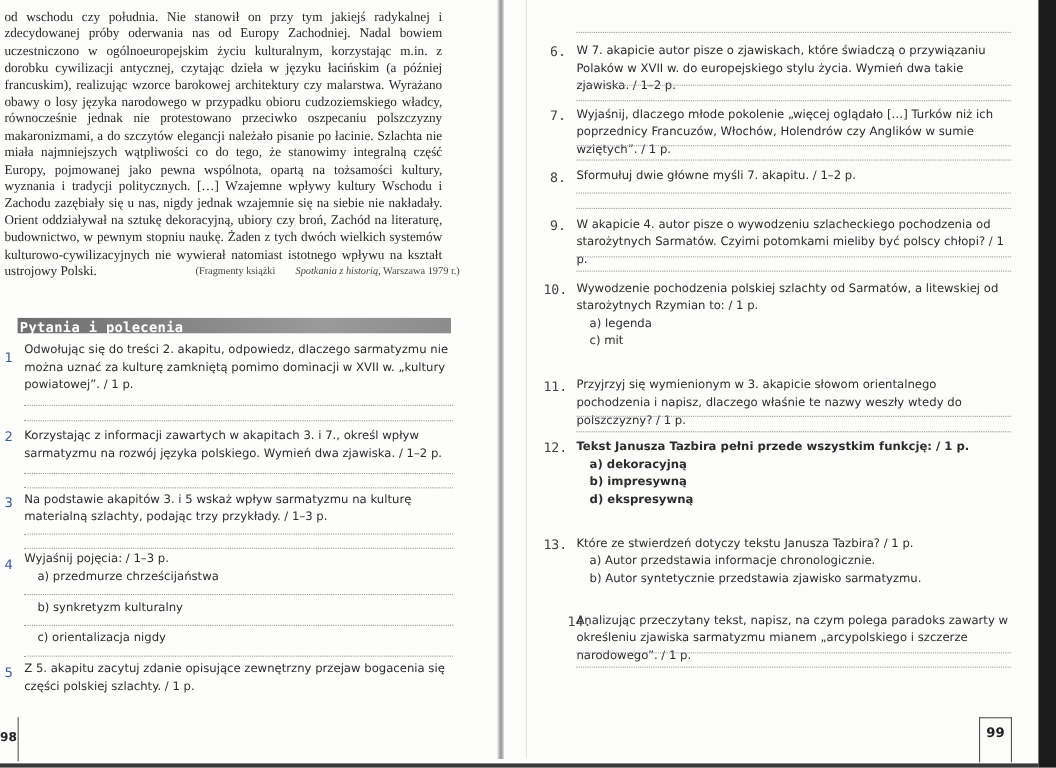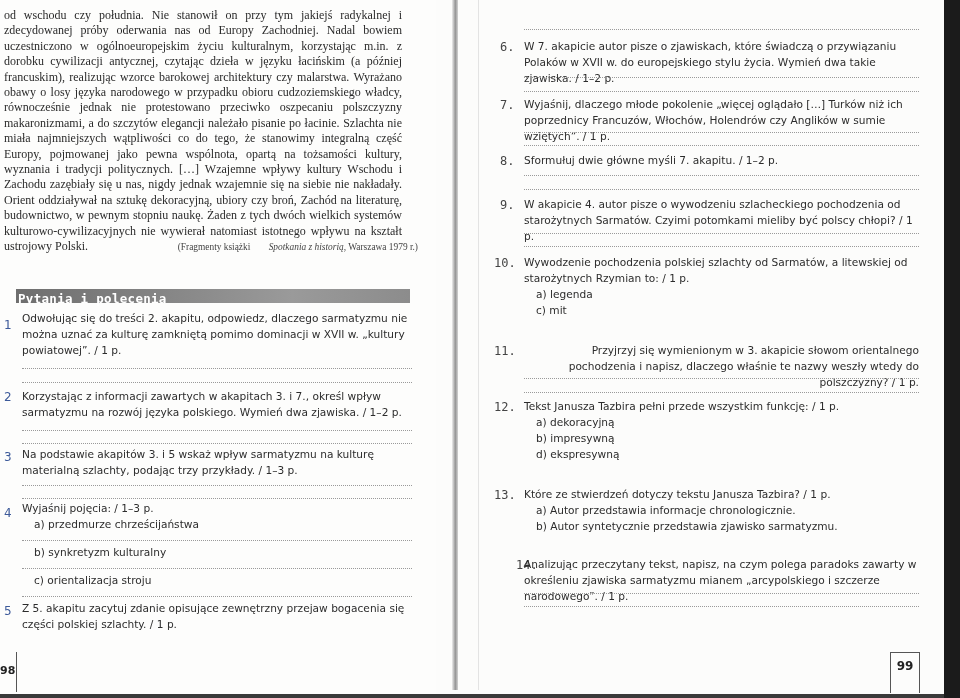--- a/index.html
+++ b/index.html
@@ -87,21 +87,21 @@
 </div>
 <div class="q lq sans" style="top:516px;">
     <span class="opt">a) przedmurze chrześcijaństwa</span>
   </div>
 <div class="dots" style="left:22px;width:390px;top:540px;"></div>
 <div class="q lq sans" style="top:544px;">
     <span class="opt">b) synkretyzm kulturalny</span>
   </div>
 <div class="dots" style="left:22px;width:390px;top:568px;"></div>
 <div class="q lq sans" style="top:572px;">
-    <span class="opt">c) orientalizacja stroju</span>
+    <span class="opt">c) orientalizacja nigdy</span>
   </div>
 <div class="dots" style="left:22px;width:390px;top:596px;"></div>
 
 <span class="hand" style="left:4px;top:604px;">5</span>
 <div class="q lq sans" style="top:600px;">
   <span>Z 5. akapitu zacytuj zdanie opisujące zewnętrzny przejaw bogacenia się części polskiej szlachty. / 1 p.</span>
 </div>
 
 <span class="pnum-left">98</span>
 <div class="pbar-left"></div>
@@ -129,26 +129,26 @@
 <div class="dots" style="left:524px;width:395px;top:246px;"></div>
 
 <span class="rnum" style="left:494px;top:256px;text-align:center;">10.</span>
 <div class="q rq sans" style="top:254px;">
   <span>Wywodzenie pochodzenia polskiej szlachty od Sarmatów, a litewskiej od starożytnych Rzymian to: / 1 p.</span>
   <span class="opt">a) legenda</span>
   <span class="opt">c) mit</span>
 </div>
 
 <span class="rnum" style="left:494px;top:344px;">11.</span>
-<div class="q rq sans" style="top:342px;text-align:right;"><span>Przyjrzyj się wymienionym w 3. akapicie słowom orientalnego pochodzenia i napisz, dlaczego właśnie te nazwy weszły wtedy do polszczyzny? / 1 p.</span></div>
+<div class="q rq sans" style="top:342px;"><span>Przyjrzyj się wymienionym w 3. akapicie słowom orientalnego pochodzenia i napisz, dlaczego właśnie te nazwy weszły wtedy do polszczyzny? / 1 p.</span></div>
 <div class="dots" style="left:524px;width:395px;top:378px;"></div>
 <div class="dots" style="left:524px;width:395px;top:392px;"></div>
 
 <span class="rnum" style="left:494px;top:400px;">12.</span>
-<div class="q rq sans" style="top:398px;">
+<div class="q rq sans" style="top:398px;font-weight:bold;">
   <span>Tekst Janusza Tazbira pełni przede wszystkim funkcję: / 1 p.</span>
   <span class="opt">a) dekoracyjną</span>
   <span class="opt">b) impresywną</span>
   <span class="opt">d) ekspresywną</span>
 </div>
 
 <span class="rnum" style="left:494px;top:488px;">13.</span>
 <div class="q rq sans" style="top:486px;">
   <span>Które ze stwierdzeń dotyczy tekstu Janusza Tazbira? / 1 p.</span>
   <span class="opt">a) Autor przedstawia informacje chronologicznie.</span>

